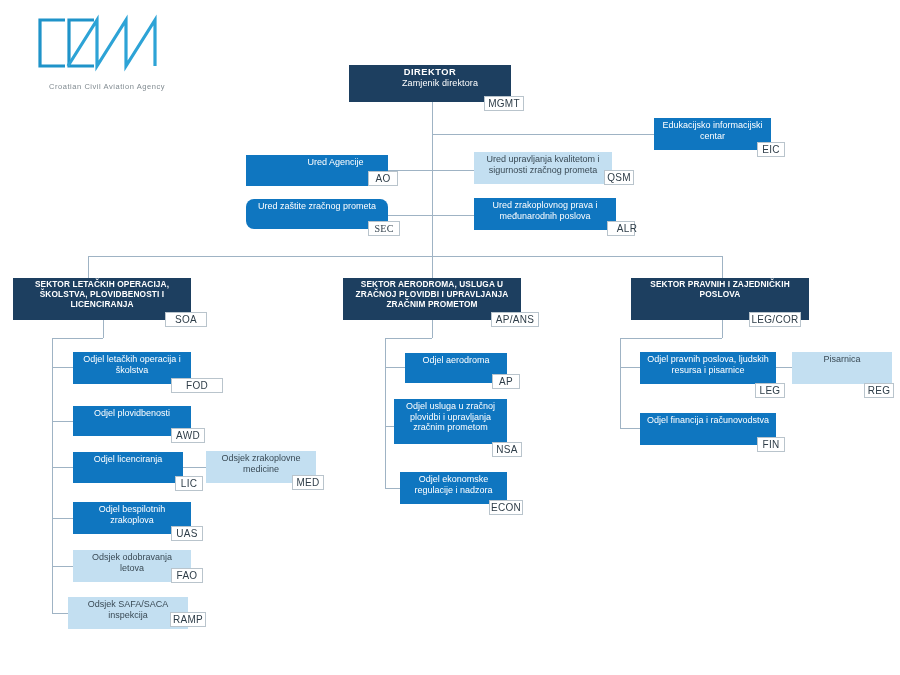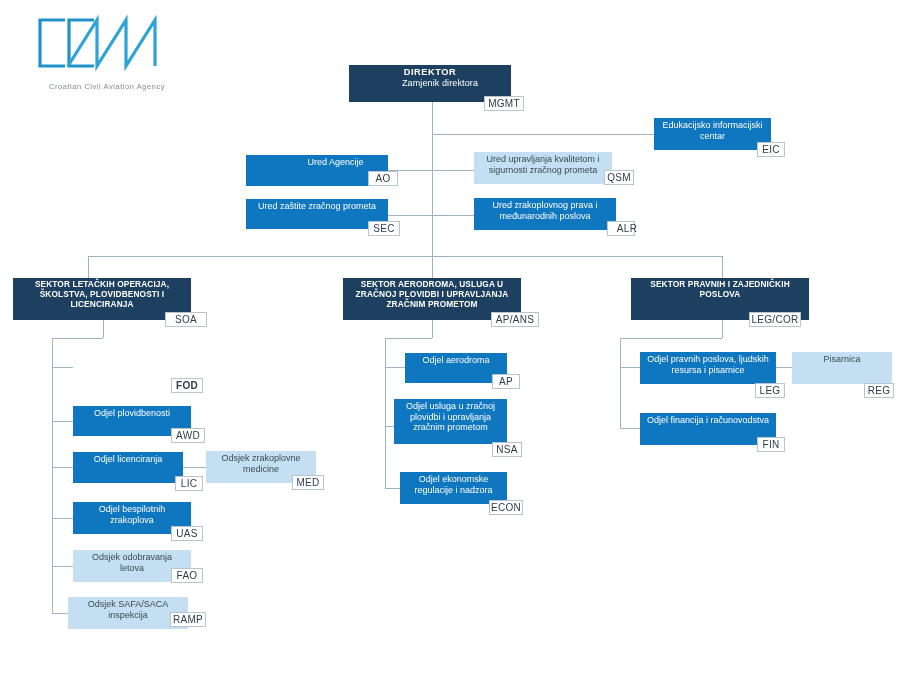--- a/index.html
+++ b/index.html
@@ -134,24 +134,24 @@
   <div class="box blue" style="left:246px;top:155px;width:142px;height:31px;padding-left:43px;">
     <span>Ured Agencije</span>
   </div>
   <div class="code" style="left:368px;top:171px;width:30px;">AO</div>
 
   <div class="box light" style="left:474px;top:152px;width:138px;height:32px;">
     <span>Ured upravljanja kvalitetom i sigurnosti zračnog prometa</span>
   </div>
   <div class="code" style="left:604px;top:170px;width:30px;">QSM</div>
 
-  <div class="box blue" style="left:246px;top:199px;width:142px;height:30px;">
+  <div class="box blue" style="left:246px;top:199px;width:142px;height:30px;border-radius:8px;">
     <span>Ured zaštite zračnog prometa</span>
   </div>
-  <div class="code" style="left:368px;top:221px;width:32px;">SEC</div>
+  <div class="code" style="left:368px;top:221px;width:32px;font-family:Liberation Serif, serif;">SEC</div>
 
   <div class="box blue" style="left:474px;top:198px;width:142px;height:32px;">
     <span>Ured zrakoplovnog prava i međunarodnih poslova</span>
   </div>
   <div class="code" style="left:607px;top:221px;width:28px;padding-left:12px;">ALR</div>
 
   <div class="box navy" style="left:13px;top:278px;width:178px;height:42px;">
     <span>SEKTOR LETAČKIH OPERACIJA, ŠKOLSTVA, PLOVIDBENOSTI I LICENCIRANJA</span>
   </div>
   <div class="code" style="left:165px;top:312px;width:42px;">SOA</div>
@@ -159,21 +159,24 @@
   <div class="box navy" style="left:343px;top:278px;width:178px;height:42px;">
     <span>SEKTOR AERODROMA, USLUGA U ZRAČNOJ PLOVIDBI I UPRAVLJANJA ZRAČNIM PROMETOM</span>
   </div>
   <div class="code" style="left:491px;top:312px;width:48px;">AP/ANS</div>
 
   <div class="box navy" style="left:631px;top:278px;width:178px;height:42px;">
     <span>SEKTOR PRAVNIH I ZAJEDNIČKIH POSLOVA</span>
   </div>
   <div class="code" style="left:749px;top:312px;width:52px;">LEG/COR</div>
 
-  <div class="code" style="left:171px;top:378px;width:32px;font-weight:bold;">FOD</div>
+  <div class="box blue" style="left:73px;top:352px;width:118px;height:32px;">
+    <span>Odjel letačkih operacija i školstva</span>
+  </div>
+  <div class="code" style="left:171px;top:378px;width:52px;">FOD</div>
 
   <div class="box blue" style="left:73px;top:406px;width:118px;height:30px;">
     <span>Odjel plovidbenosti</span>
   </div>
   <div class="code" style="left:171px;top:428px;width:34px;">AWD</div>
 
   <div class="box blue" style="left:73px;top:452px;width:110px;height:31px;">
     <span>Odjel licenciranja</span>
   </div>
   <div class="code" style="left:175px;top:476px;width:28px;">LIC</div>

